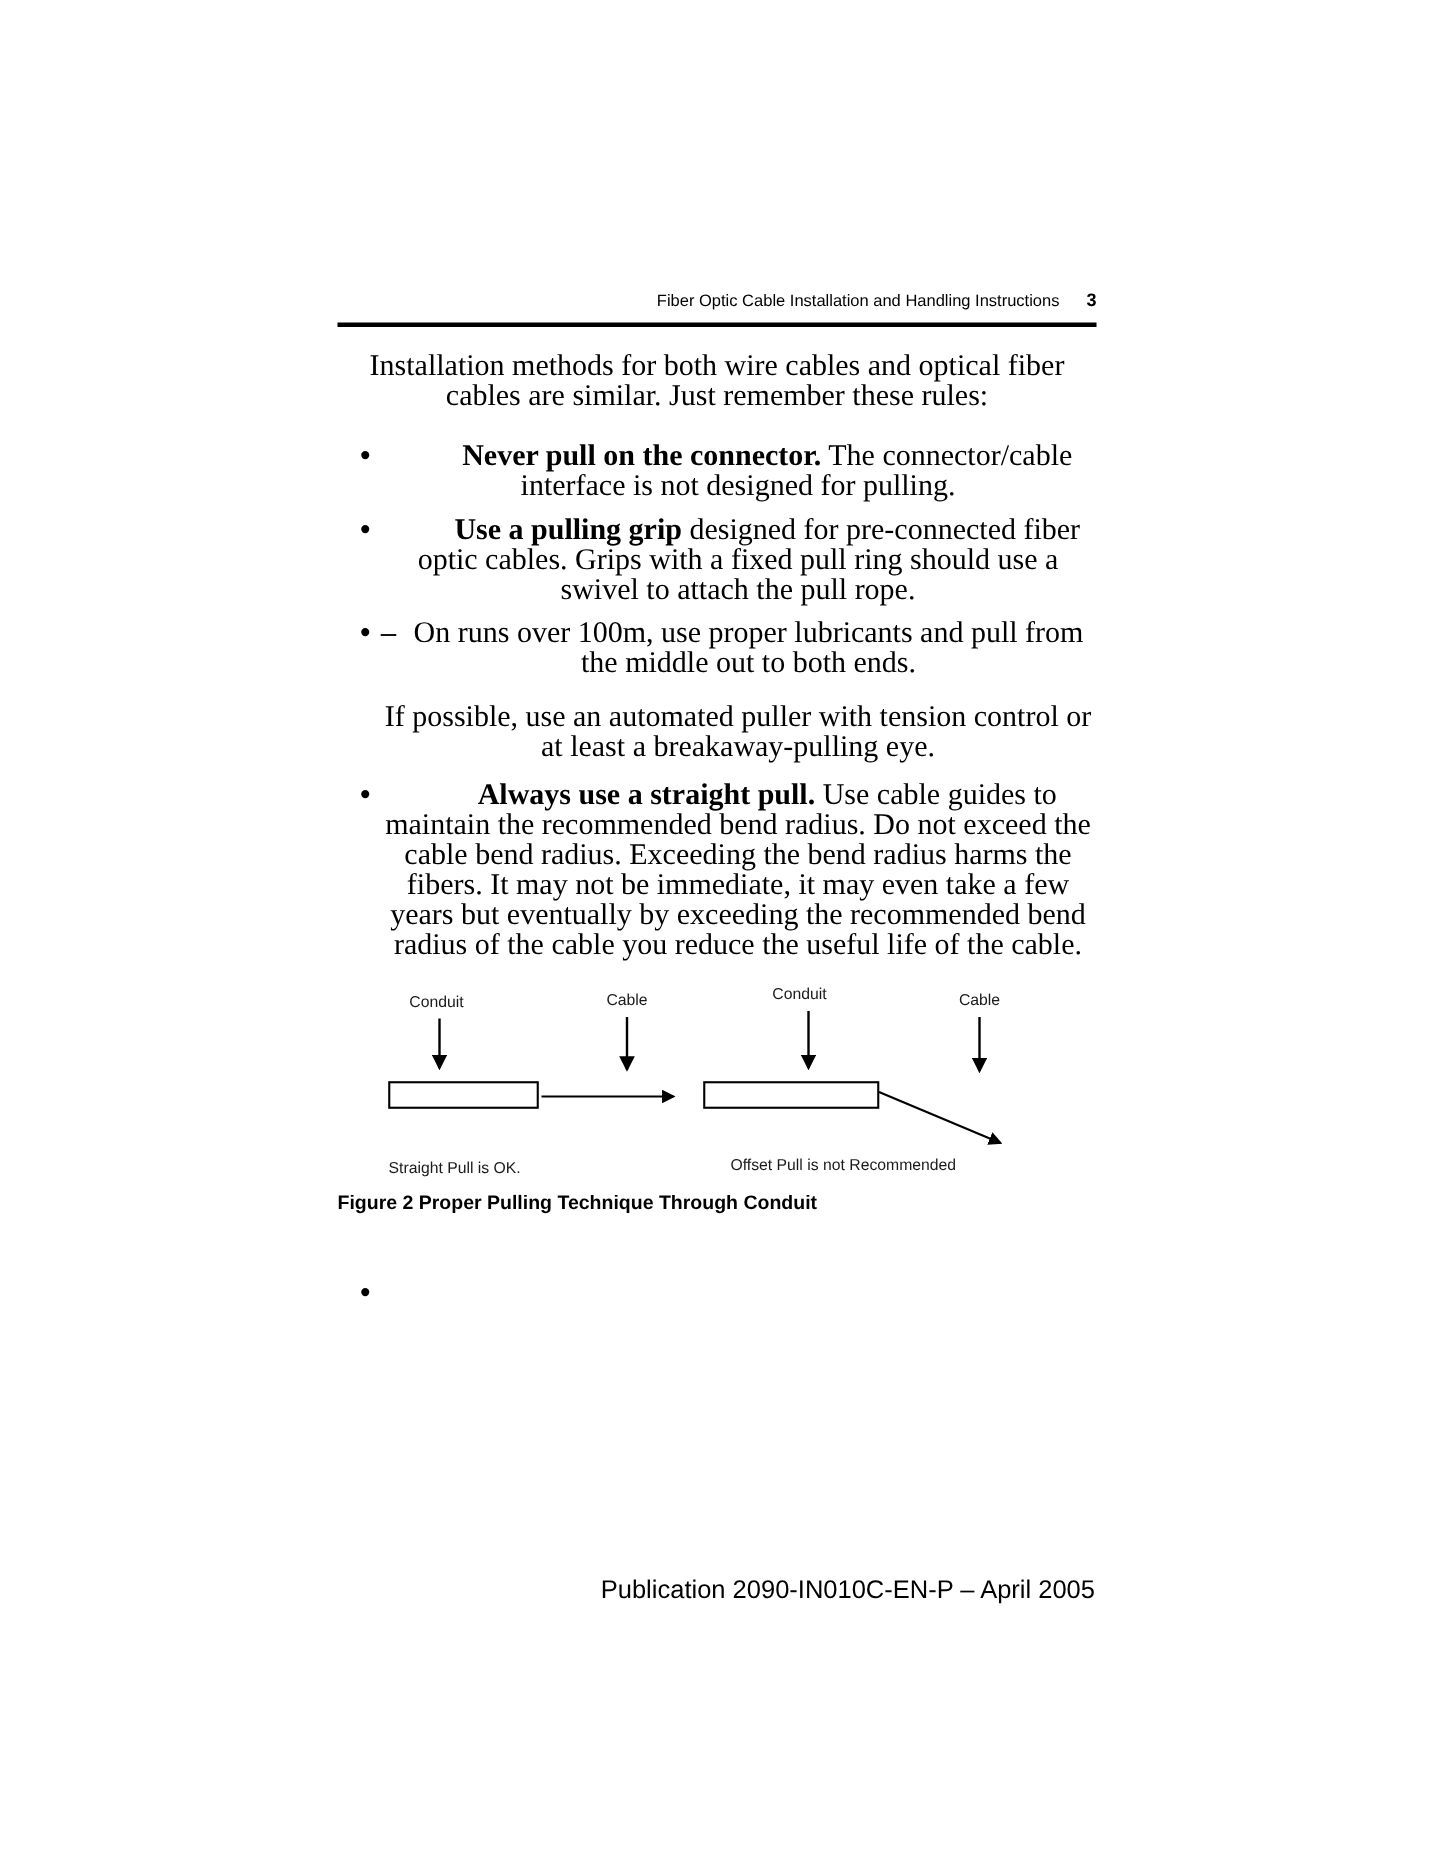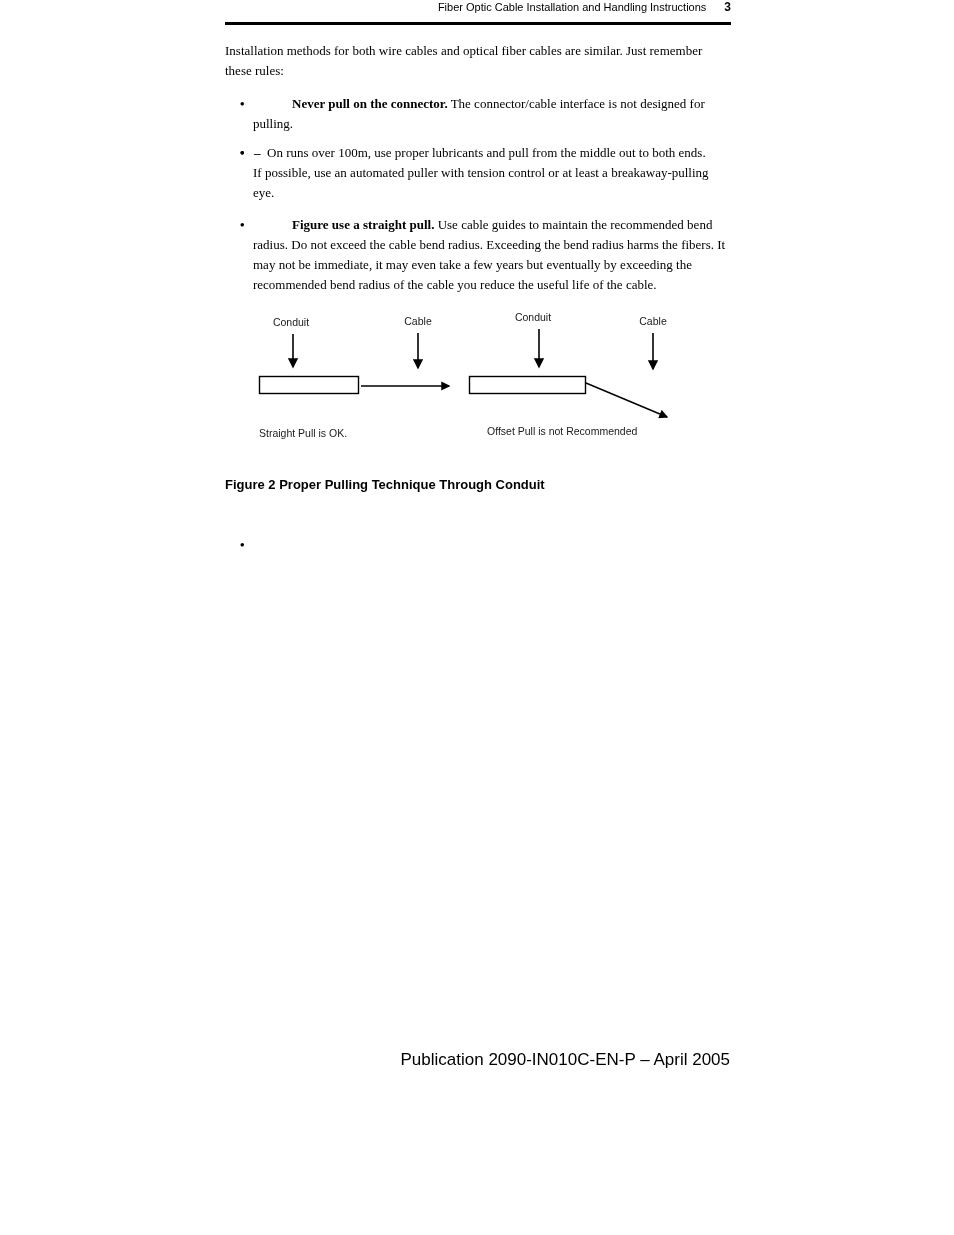--- a/index.html
+++ b/index.html
@@ -12,20 +12,21 @@
     overflow:hidden;
     margin:0 auto;
   }
   .content {
     position:absolute;
     left:225px; top:0;
     width:506px;
   }
   
   .running-header {
+    margin-top:193px;
     display:flex;
     justify-content:flex-end;
     align-items:baseline;
     gap:18px;
     font-family:"Liberation Sans", sans-serif;
     font-size:11px;
     padding-bottom:8px;
     border-bottom:3px solid #000;
   }
   .running-header .pagenum { font-weight:bold; font-size:12px; }
@@ -33,22 +34,23 @@
   .section-title {
     margin-top:31px;
     font-family:"Liberation Sans", sans-serif;
     font-weight:bold;
     font-size:21px;
     line-height:1.1;
   }
   .section-title > span { display:inline-block; transform:scaleX(0.84); transform-origin:left center; white-space:nowrap; }
 
   .body-text {
-    font-size:13px;
+    font-size:20px;
     line-height:20px;
+    text-align:center;
   }
   .intro { margin-top:16px; }
 
   .bullet-list { margin-top:11px; }
   .bullet {
     position:relative;
     padding-left:28px;
     margin-top:9px;
   }
   .bullet .marker {
@@ -58,33 +60,32 @@
   .sub-list { margin-top:3px; }
   .sub-item {
     position:relative;
     padding-left:42px;
     margin-top:0;
   }
   .sub-item .marker {
     position:absolute; left:29px; top:0;
     font-weight:normal;
   }
-  .note-line { padding-left:28px; margin-top:0; }
+  .note-line { padding-left:28px; margin-top:16px; }
   .gap-before { margin-top:12px; }
 
   b, strong { font-weight:bold;margin-left:39px; }
 
   .figure-block { margin-top:14px; }
   .figure-svg text {
     font-family:"Liberation Sans", sans-serif;
     font-size:10.5px;
     fill:#1a1a1a;
   }
   .figure-caption {
-    margin-top:29px;
     font-family:"Liberation Sans", sans-serif;
     font-weight:bold;
     font-size:13px;
   }
   .last-bullet-wrap { margin-top:43px; }
 
   .footer {
     position:absolute;
     top:1050px;
     right:224px;
@@ -108,40 +109,41 @@
 
     <div class="bullet-list body-text">
 
       <div class="bullet">
         <span class="marker">•</span>
         <span><strong>Never pull on the connector.</strong><span> The connector/cable interface is not designed for pulling.</span></span>
       </div>
 
       <div class="bullet">
         <span class="marker">•</span>
+        <span><strong>Use a pulling grip</strong><span> designed for pre-connected fiber optic cables. Grips with a fixed pull ring should use a swivel to attach the pull rope.</span></span>
       </div>
 
       <div class="bullet">
         <span class="marker">•</span>
       </div>
 
       <div class="sub-list">
         <div class="sub-item">
           <span class="marker">–</span>
         </div>
         <div class="sub-item">
           <span class="marker">–</span>
           <span>On runs over 100m, use proper lubricants and pull from the middle out to both ends.</span>
         </div>
         <div class="note-line">If possible, use an automated puller with tension control or at least a breakaway-pulling eye.</div>
       </div>
 
       <div class="bullet gap-before">
         <span class="marker">•</span>
-        <span><strong>Figure use a straight pull.</strong><span> Use cable guides to maintain the recommended bend radius. Do not exceed the cable bend radius. Exceeding the bend radius harms the fibers. It may not be immediate, it may even take a few years but eventually by exceeding the recommended bend radius of the cable you reduce the useful life of the cable.</span></span>
+        <span><strong>Always use a straight pull.</strong><span> Use cable guides to maintain the recommended bend radius. Do not exceed the cable bend radius. Exceeding the bend radius harms the fibers. It may not be immediate, it may even take a few years but eventually by exceeding the recommended bend radius of the cable you reduce the useful life of the cable.</span></span>
       </div>
     </div>
 
     <div class="figure-block">
       <svg class="figure-svg" width="506" height="135" viewBox="0 0 506 135" xmlns="http://www.w3.org/2000/svg">
         <defs>
           <marker id="arrowhead" viewBox="0 0 10 10" refX="8.5" refY="5" markerWidth="6.5" markerHeight="6.5" orient="auto-start-reverse">
             <path d="M0,0 L10,5 L0,10 z" fill="#000"></path>
           </marker>
         </defs>

